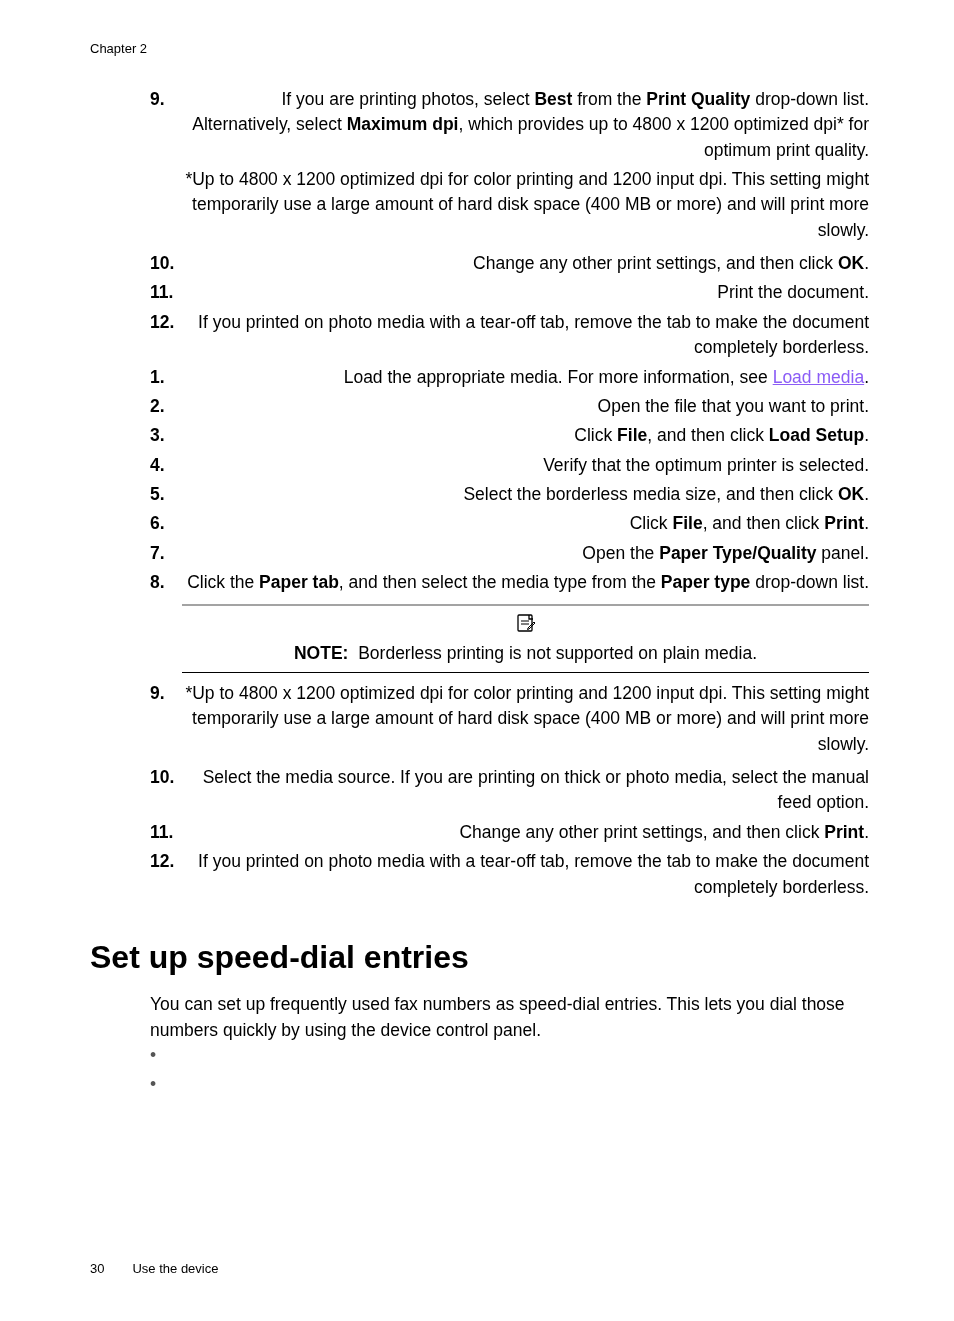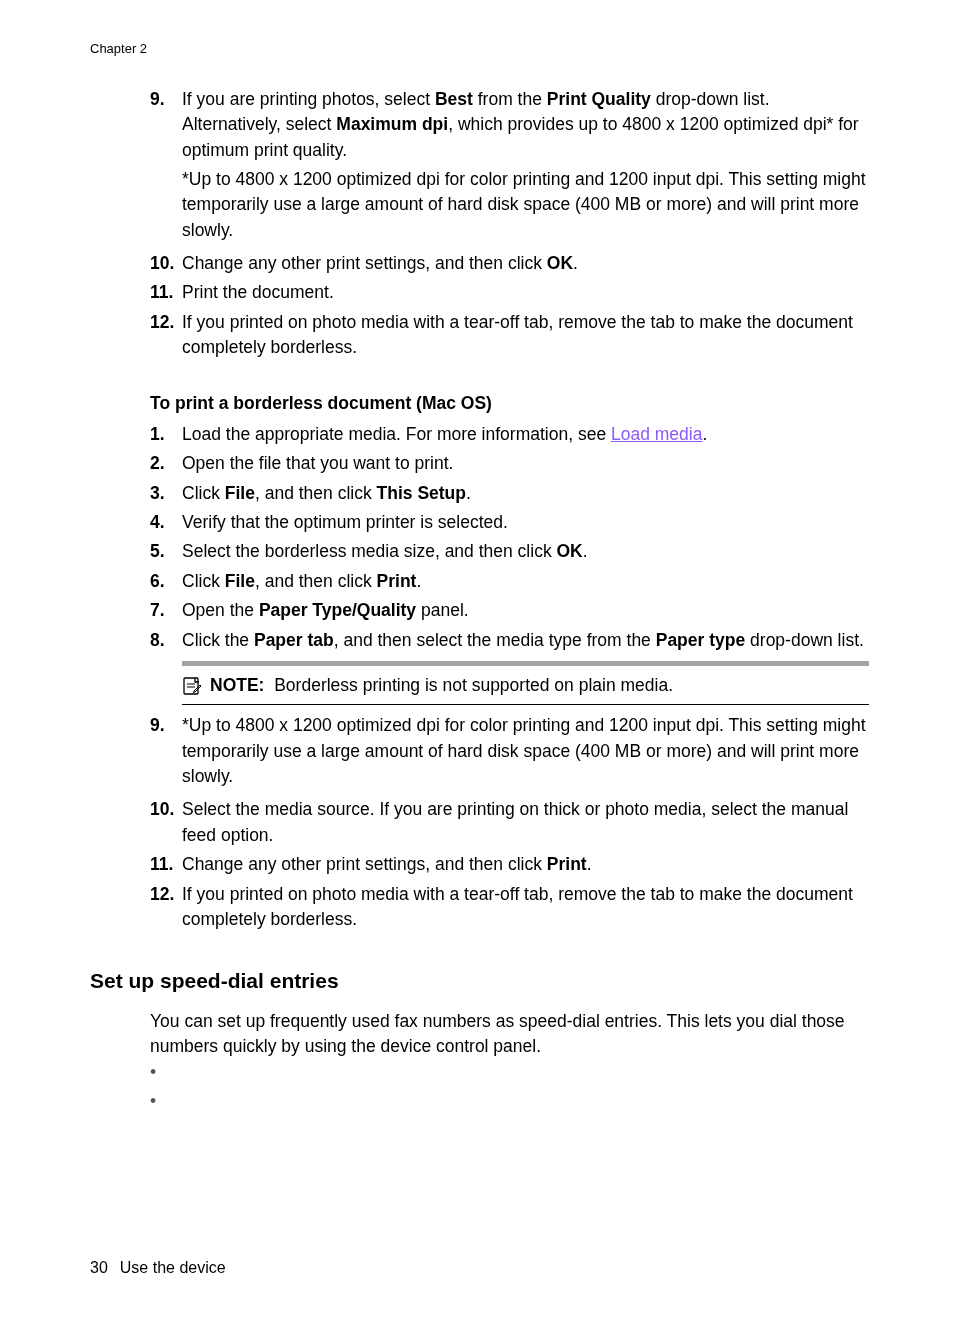--- a/index.html
+++ b/index.html
@@ -30,51 +30,53 @@
       width: 32px;
       flex-shrink: 0;
     }
     .ol-num-narrow {
       font-weight: bold;
       width: 32px;
       flex-shrink: 0;
     }
     .ol-body {
       flex: 1;
+      text-align: right;
     }
     .para {
       margin-bottom: 4px;
     }
     .subhead {
       font-weight: bold;
       margin-top: 30px;
       margin-bottom: 6px;
     }
     .link {
       color: #8b5cf6;
       text-decoration: underline;
       cursor: pointer;
     }
     .bold { font-weight: bold; }
     .note-box {
-      border-top: 5px solid #a3a3a3;
+      border-top: 2px solid #a3a3a3;
       border-bottom: 1px solid #000;
       padding: 7px 0 6px 0;
       margin: 8px 0 8px 32px;
       display: flex;
       align-items: center;
       gap: 8px;
+      flex-direction: column;
     }
     .note-icon {
       width: 20px;
       height: 20px;
       flex-shrink: 0;
     }
     .h2 {
-      font-size: 21px;
+      font-size: 32px;
       font-weight: bold;
       margin-top: 34px;
       margin-bottom: 12px;
     }
     .intro-para {
       margin-left: 60px;
     }
     .bullet-list {
       margin-left: 60px;
     }
@@ -84,23 +86,23 @@
     }
     .bullet-dot {
       width: 26px;
       flex-shrink: 0;
       color: #555;
     }
     .footer {
       position: absolute;
       bottom: 42px;
       left: 90px;
-      font-size: 16px;
-      display: flex;
-      gap: 12px;
+      font-size: 13px;
+      display: flex;
+      gap: 28px;
     }
   </style>
 </head>
 <body>
 
 <div class="chapter-label">Chapter 2</div>
 
 <div class="content-block">
 
   <div class="ol-item">
@@ -119,35 +121,34 @@
   <div class="ol-item">
     <div class="ol-num-narrow">11.</div>
     <div class="ol-body">Print the document.</div>
   </div>
 
   <div class="ol-item">
     <div class="ol-num-narrow">12.</div>
     <div class="ol-body">If you printed on photo media with a tear-off tab, remove the tab to make the document completely borderless.</div>
   </div>
 
-  <div class="subhead">To print a borderless document (Mac OS)</div>
 
   <div class="ol-item">
     <div class="ol-num">1.</div>
     <div class="ol-body"><span>Load the appropriate media. For more information, see </span><span class="link">Load media</span><span>.</span></div>
   </div>
 
   <div class="ol-item">
     <div class="ol-num">2.</div>
     <div class="ol-body">Open the file that you want to print.</div>
   </div>
 
   <div class="ol-item">
     <div class="ol-num">3.</div>
-    <div class="ol-body"><span>Click </span><span class="bold">File</span><span>, and then click </span><span class="bold">This Setup</span><span>.</span></div>
+    <div class="ol-body"><span>Click </span><span class="bold">File</span><span>, and then click </span><span class="bold">Load Setup</span><span>.</span></div>
   </div>
 
   <div class="ol-item">
     <div class="ol-num">4.</div>
     <div class="ol-body">Verify that the optimum printer is selected.</div>
   </div>
 
   <div class="ol-item">
     <div class="ol-num">5.</div>
     <div class="ol-body"><span>Select the borderless media size, and then click </span><span class="bold">OK</span><span>.</span></div>

